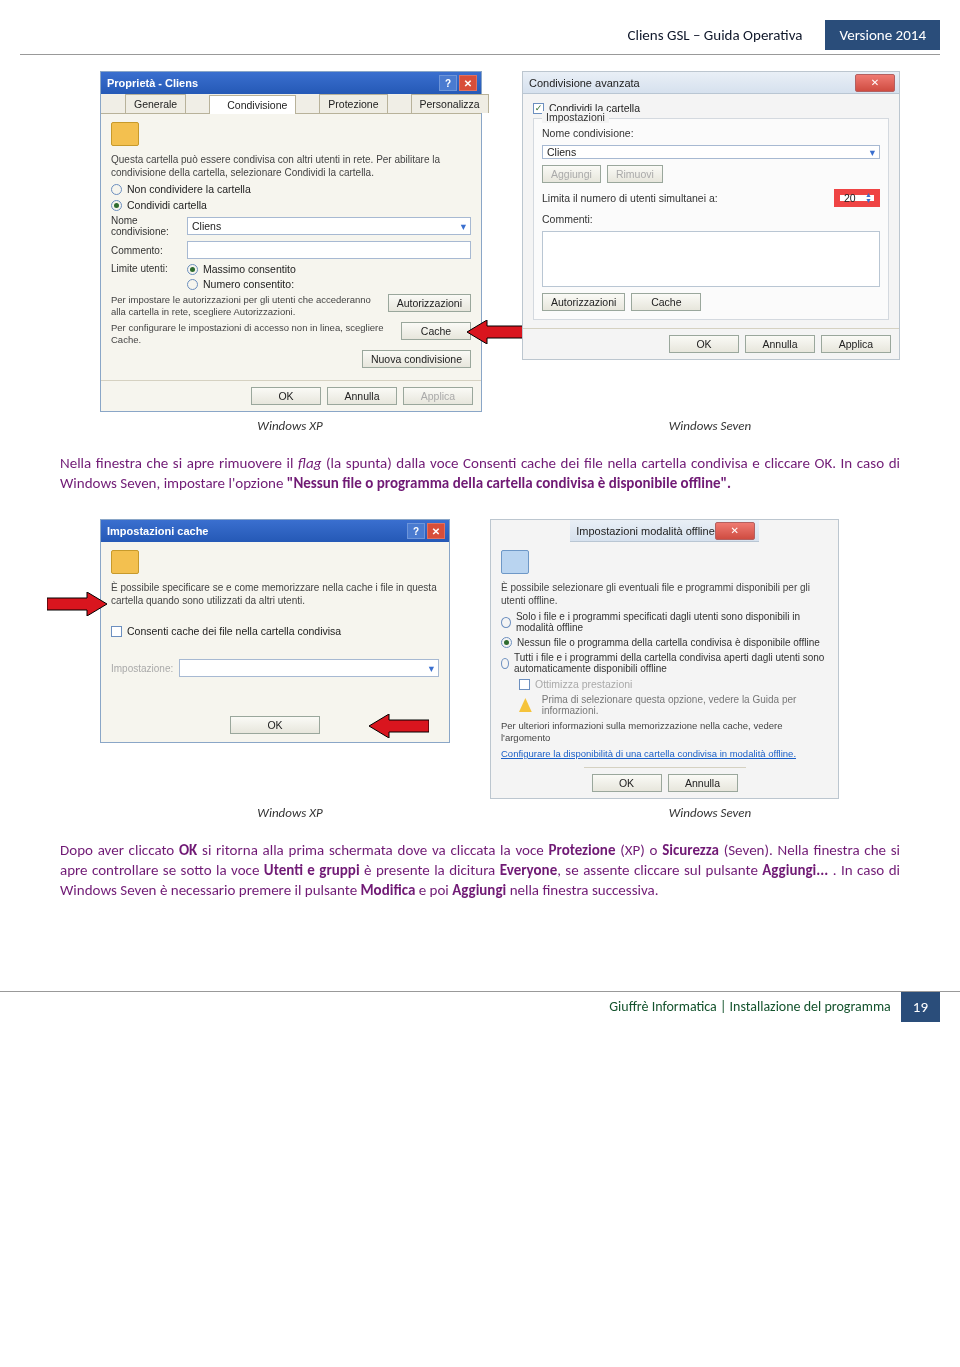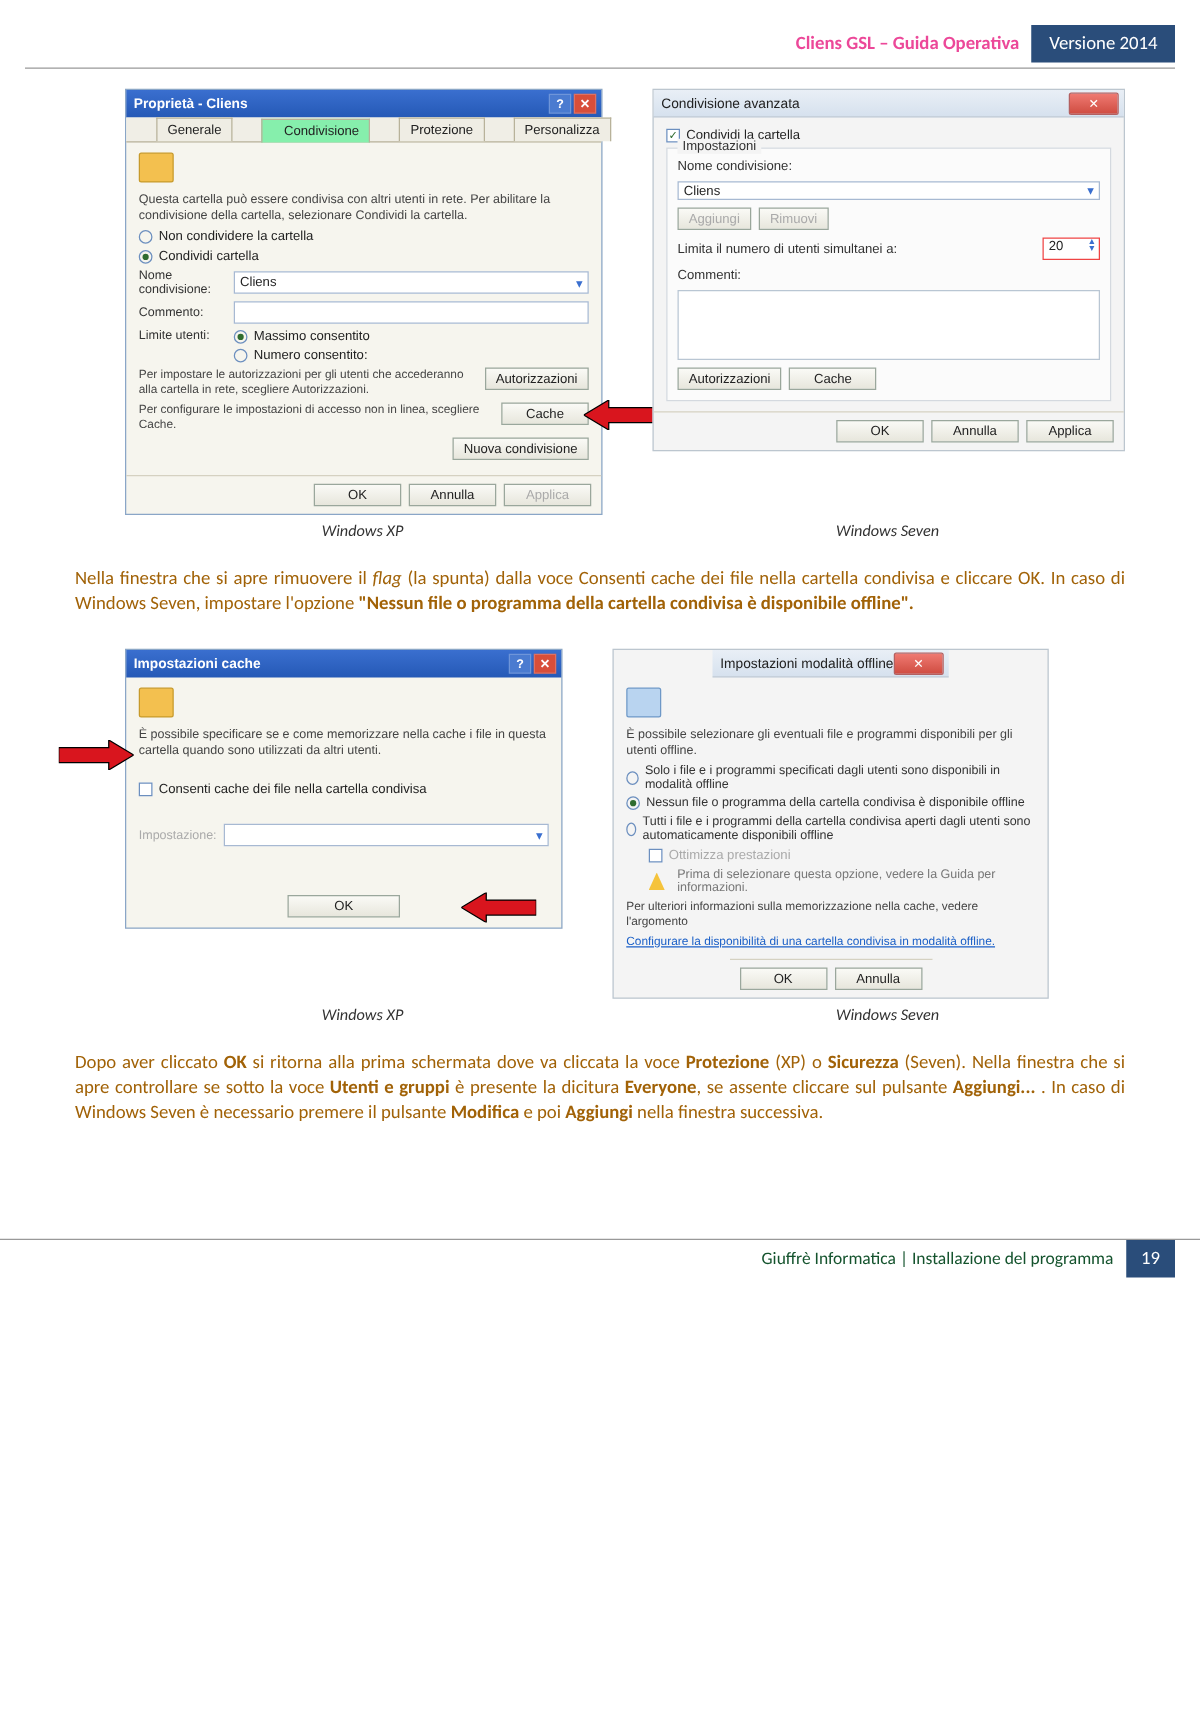--- a/index.html
+++ b/index.html
@@ -12,24 +12,23 @@
     margin: 0 auto;
     padding: 0 0 40px 0;
   }
   .header {
     display: flex;
     justify-content: flex-end;
     align-items: stretch;
     padding: 20px 20px 4px 20px;
   }
   .header-left {
-    color: #ec4899;
+    color: #0f172a;
     font-size: 15px;
-    padding: 6px 10px 6px 0;
-    font-weight: bold;
+    padding: 6px 23px 6px 0;
   }
   .header-right {
     background: #2a4d7a;
     color: #fff;
     font-size: 15px;
     padding: 6px 14px;
   }
   .header-line {
     border: none;
     border-top: 1px solid #999;
@@ -83,21 +82,21 @@
     background: #d84e3a; color: #fff; font-size: 10px;
     display: flex; align-items: center; justify-content: center;
   }
   .tbtn.help { background: #4a7bd0; }
   .tbtn.x7 {
     width: 40px; height: 18px; border: 1px solid #b36060;
     background: linear-gradient(#ef7a72,#cf4c41); border-radius: 2px;
   }
   .tabs { display: flex; background: #f0eee6; border-bottom: 1px solid #b8b29a; font-size: 10.5px; }
   .tab { padding: 3px 8px; border: 1px solid #b8b29a; border-bottom: none; margin-right: -1px; background: #efede4; margin-left: 24px; }
-  .tab.active { background: #86efac; position: relative; top: 1px; padding-left: 17px; }
+  .tab.active { background: #ffffff; position: relative; top: 1px; padding-left: 17px; }
   .body { padding: 8px 10px; display: flex; flex-direction: column; gap: 4px; flex: 1; }
   .hint { display: flex; gap: 8px; flex-direction: column; }
   .hint .folder { width: 28px; height: 24px; background: #f3c04f; border: 1px solid #c79a2b; border-radius: 2px; flex-shrink: 0; }
   .hint .txt { font-size: 10px; color: #444; line-height: 1.25; }
   .radio, .chk { display: flex; align-items: center; gap: 5px; font-size: 10.5px; }
   .rdot { width: 11px; height: 11px; border: 1px solid #6c8fbf; border-radius: 50%; display: inline-flex; align-items: center; justify-content: center; }
   .rdot.on::after { content: ""; width: 5px; height: 5px; background: #2f6c2f; border-radius: 50%; }
   .cbox { width: 11px; height: 11px; border: 1px solid #6c8fbf; background: #fff; display: inline-flex; align-items: center; justify-content: center; font-size: 9px; color: #2f6c2f; }
   .cbox.on::after { content: "✓"; }
   .row { display: flex; align-items: center; gap: 6px; }
@@ -115,29 +114,29 @@
   .btn.dis { color: #aaa; }
   .btns-right { display: flex; gap: 6px; justify-content: flex-end; padding: 6px 8px; border-top: 1px solid #d5d1c1; }
   .note { font-size: 9.5px; color: #444; line-height: 1.25; }
   .spacer { flex: 1; }
   .group {
     border: 1px solid #d4d9df; padding: 8px; font-size: 10.5px; position: relative;
     display: flex; flex-direction: column; gap: 6px; background: #fbfbfb;
   }
   .group .legend { position: absolute; top: -8px; left: 8px; background: #f4f4f4; padding: 0 4px; color: #333; }
   .txtarea { border: 1px solid #b9c6d3; background: #fff; height: 56px; }
-  .spin { width: 46px; height: 18px; border: 1px solid #ef4444; background: #fff; display: flex; align-items: flex-start; justify-content: space-between; padding: 0 2px 0 4px; font-size: 10.5px; }
+  .spin { width: 46px; height: 18px; border: 6px solid #ef4444; background: #fff; display: flex; align-items: center; justify-content: space-between; padding: 0 2px 0 4px; font-size: 10.5px; }
   .spin .arrs { display: flex; flex-direction: column; font-size: 7px; line-height: 6px; color: #3a6fcf; }
   .arrow-red {
     position: absolute; width: 60px; height: 24px; pointer-events: none;
   }
   .arrow-red svg { width: 100%; height: 100%; }
 
   
-  .bodytext { padding: 0 60px 0 60px; font-size: 15px; line-height: 1.35; text-align: justify; margin-bottom: 26px; color: #a16207; }
+  .bodytext { padding: 0 60px 0 60px; font-size: 15px; line-height: 1.35; text-align: justify; margin-bottom: 26px; color: #701a75; }
   .bodytext b { font-weight: bold; }
   .bodytext i { font-style: italic; }
 
   
   .win-xp2 { width: 350px; }
   .win-72  { width: 349px; align-items: center; }
 
   .link { color: #1a5fc7; text-decoration: underline; font-size: 9.5px; }
 
   .footer {

